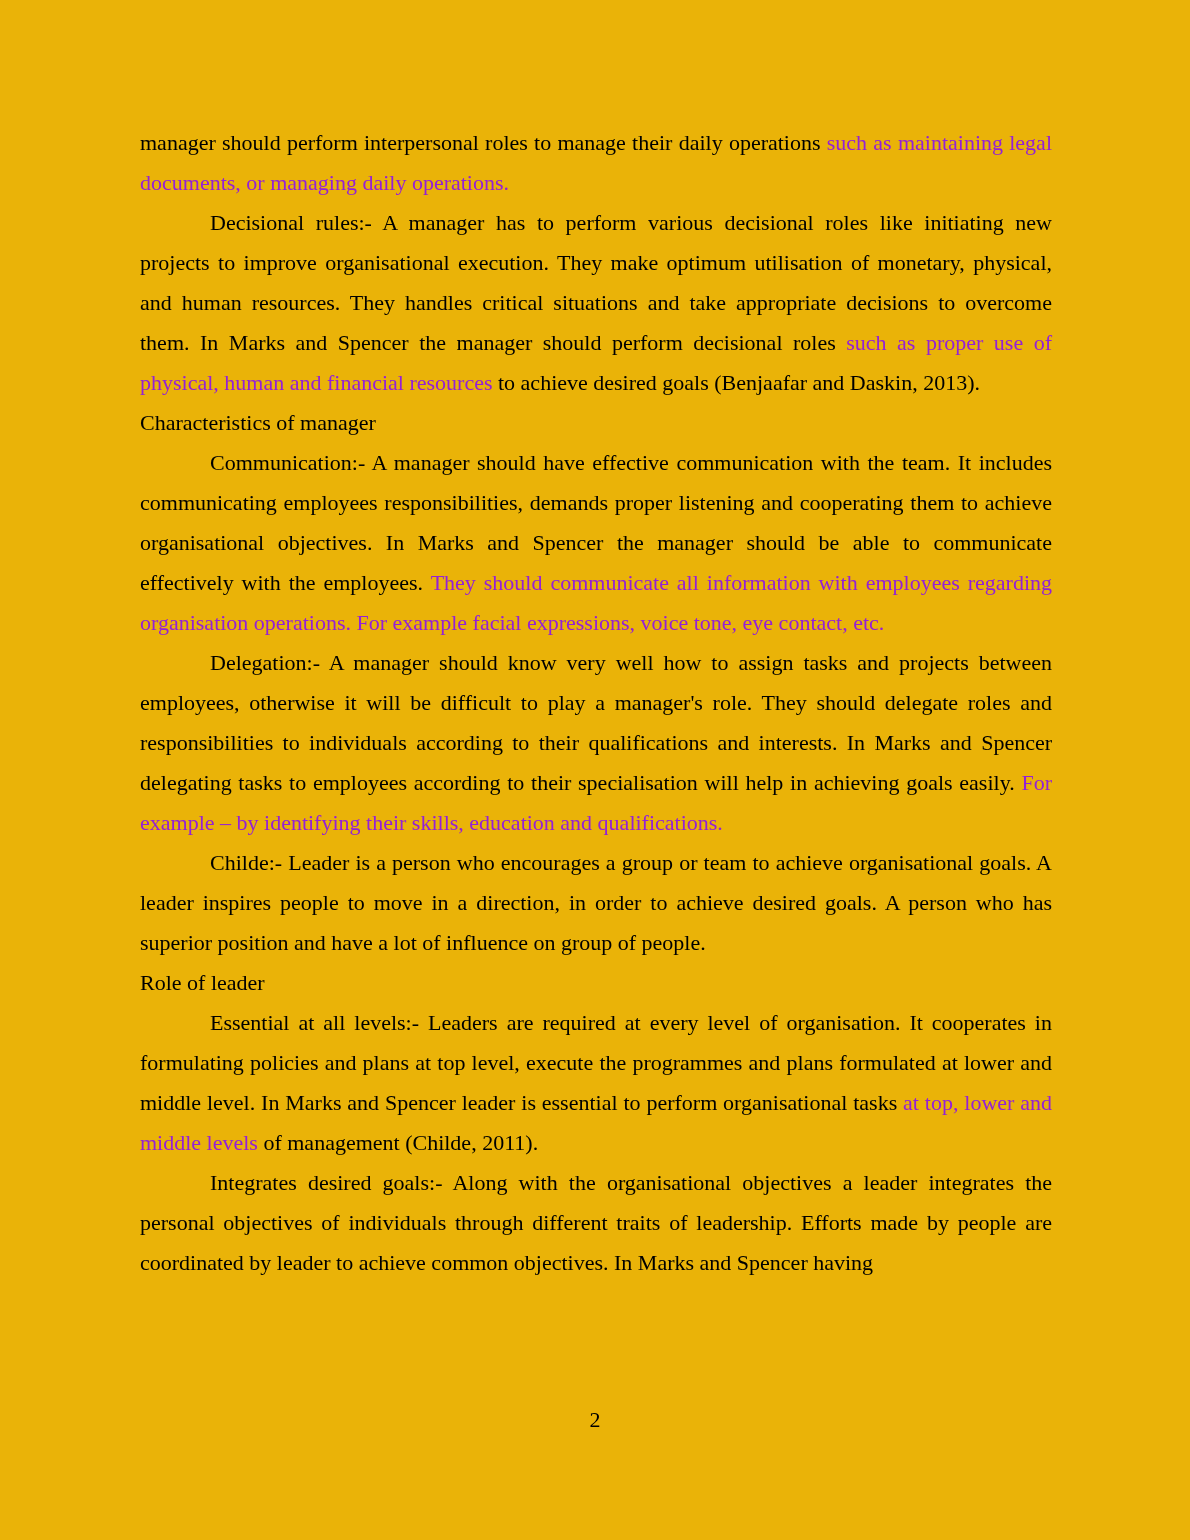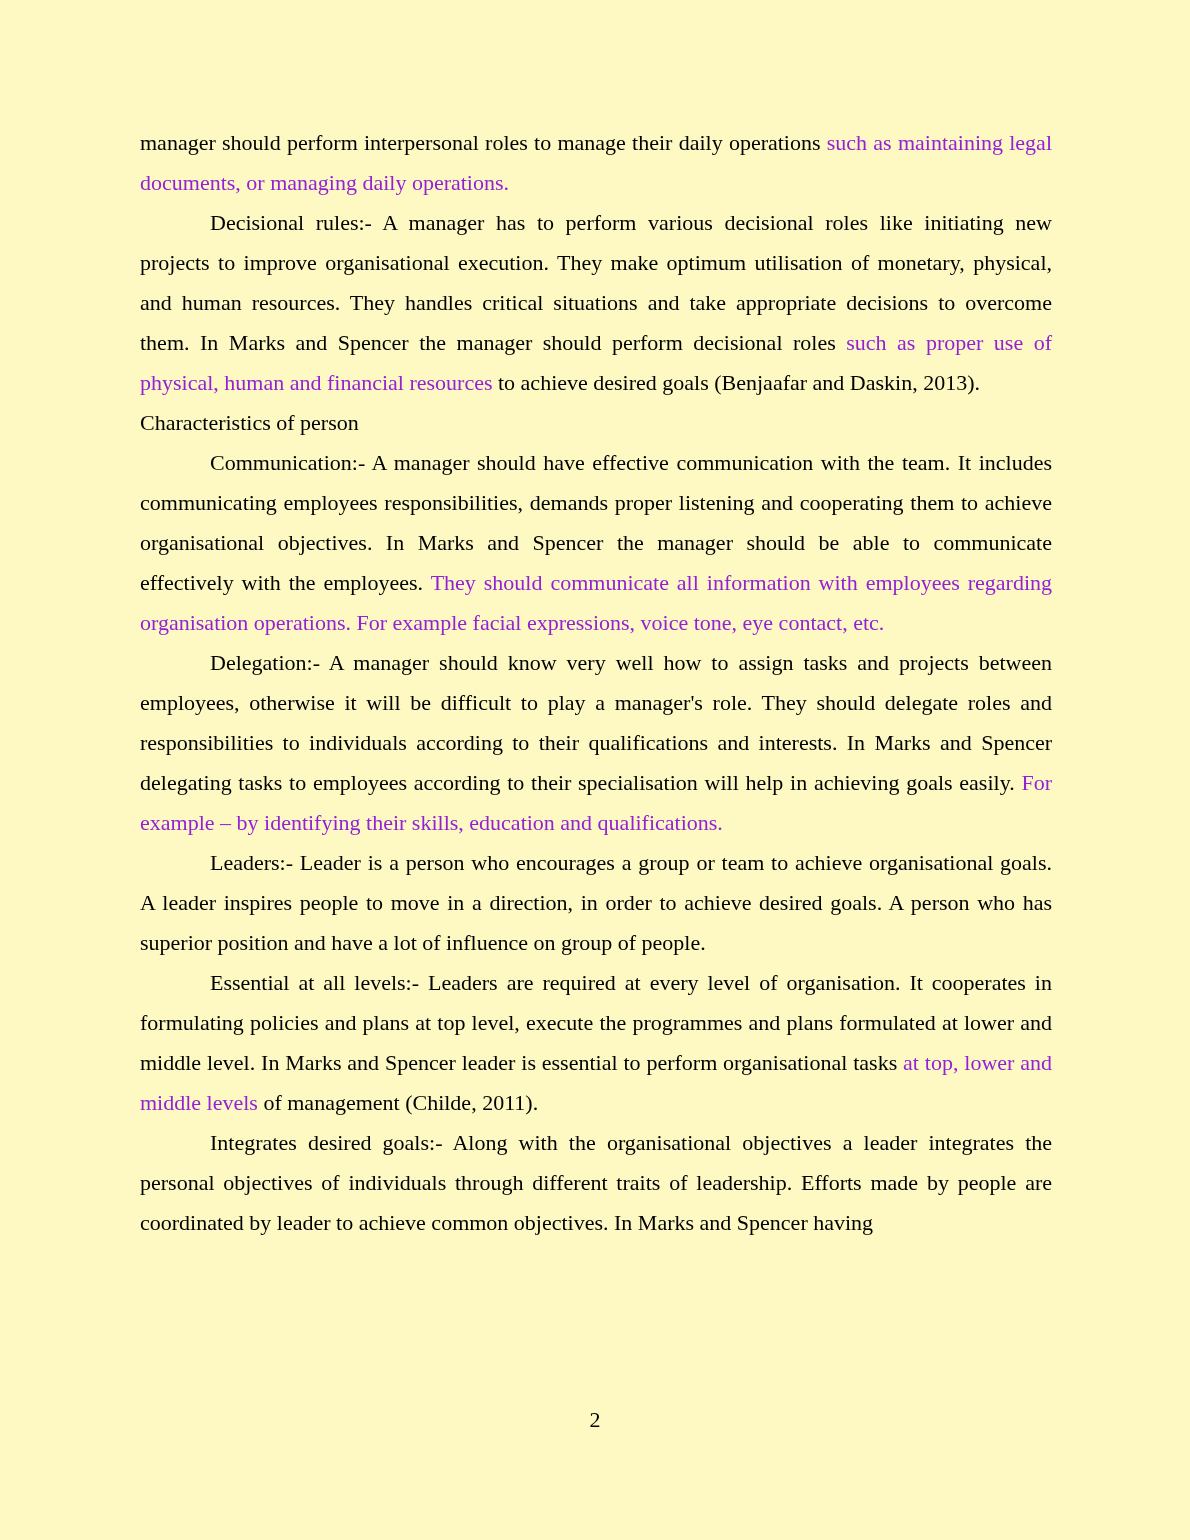--- a/index.html
+++ b/index.html
@@ -45,27 +45,28 @@
     top: 1400px;
     width: 100%;
     text-align: center;
     font-size: 22px;
     line-height: 40px;
   }
 </style>
 </head>
 <body>
 
-<div class="page" style="background: #fef9c3; color: rgb(0, 0, 0);">
+<div class="page" style="background: #eab308; color: rgb(0, 0, 0);">
   <div class="content">
       <div class="paragraph"><span class="run-normal">manager should perform interpersonal roles to manage their daily operations </span><span class="run-accent" style="color: rgb(148, 33, 214);">such as maintaining legal documents, or managing daily operations.</span></div>
       <div class="paragraph indent"><span class="run-bold">Decisional rules:-</span><span class="run-normal"> A manager has to perform various decisional roles like initiating new projects to improve organisational execution. They make optimum utilisation of monetary, physical, and human resources. They handles critical situations and take appropriate decisions to overcome them. In Marks and Spencer the manager should perform decisional roles </span><span class="run-accent" style="color: rgb(148, 33, 214);">such as proper use of physical, human and financial resources</span><span class="run-normal"> to achieve desired goals (Benjaafar and Daskin, 2013).</span></div>
-      <div class="heading"><span class="run-bold">Characteristics of person</span></div>
+      <div class="heading"><span class="run-bold">Characteristics of manager</span></div>
       <div class="paragraph indent"><span class="run-bold">Communication:-</span><span class="run-normal"> A manager should have effective communication with the team. It includes communicating employees responsibilities, demands proper listening and cooperating them to achieve organisational objectives. In Marks and Spencer the manager should be able to communicate effectively with the employees. </span><span class="run-accent" style="color: rgb(148, 33, 214);">They should communicate all information with employees regarding organisation operations. For example facial expressions, voice tone, eye contact, etc.</span></div>
       <div class="paragraph indent"><span class="run-bold">Delegation:-</span><span class="run-normal"> A manager should know very well how to assign tasks and projects between employees, otherwise it will be difficult to play a manager's role. They should delegate roles and responsibilities to individuals according to their qualifications and interests. In Marks and Spencer delegating tasks to employees according to their specialisation will help in achieving goals easily. </span><span class="run-accent" style="color: rgb(148, 33, 214);">For example – by identifying their skills, education and qualifications.</span></div>
-      <div class="paragraph indent"><span class="run-bold">Leaders:-</span><span class="run-normal"> Leader is a person who encourages a group or team to achieve organisational goals. A leader inspires people to move in a direction, in order to achieve desired goals. A person who has superior position and have a lot of influence on group of people.</span></div>
+      <div class="paragraph indent"><span class="run-bold">Childe:-</span><span class="run-normal"> Leader is a person who encourages a group or team to achieve organisational goals. A leader inspires people to move in a direction, in order to achieve desired goals. A person who has superior position and have a lot of influence on group of people.</span></div>
+      <div class="heading"><span class="run-bold">Role of leader</span></div>
       <div class="paragraph indent"><span class="run-bold">Essential at all levels:-</span><span class="run-normal"> Leaders are required at every level of organisation. It cooperates in formulating policies and plans at top level, execute the programmes and plans formulated at lower and middle level. In Marks and Spencer leader is essential to perform organisational tasks </span><span class="run-accent" style="color: rgb(148, 33, 214);">at top, lower and middle levels</span><span class="run-normal"> of management (Childe, 2011).</span></div>
       <div class="paragraph indent"><span class="run-bold">Integrates desired goals:-</span><span class="run-normal"> Along with the organisational objectives a leader integrates the personal objectives of individuals through different traits of leadership. Efforts made by people are coordinated by leader to achieve common objectives. In Marks and Spencer having</span></div>
     </div>
   <div class="footer">
     <span>2</span>
   </div>
 </div>
 
 </body></html>

